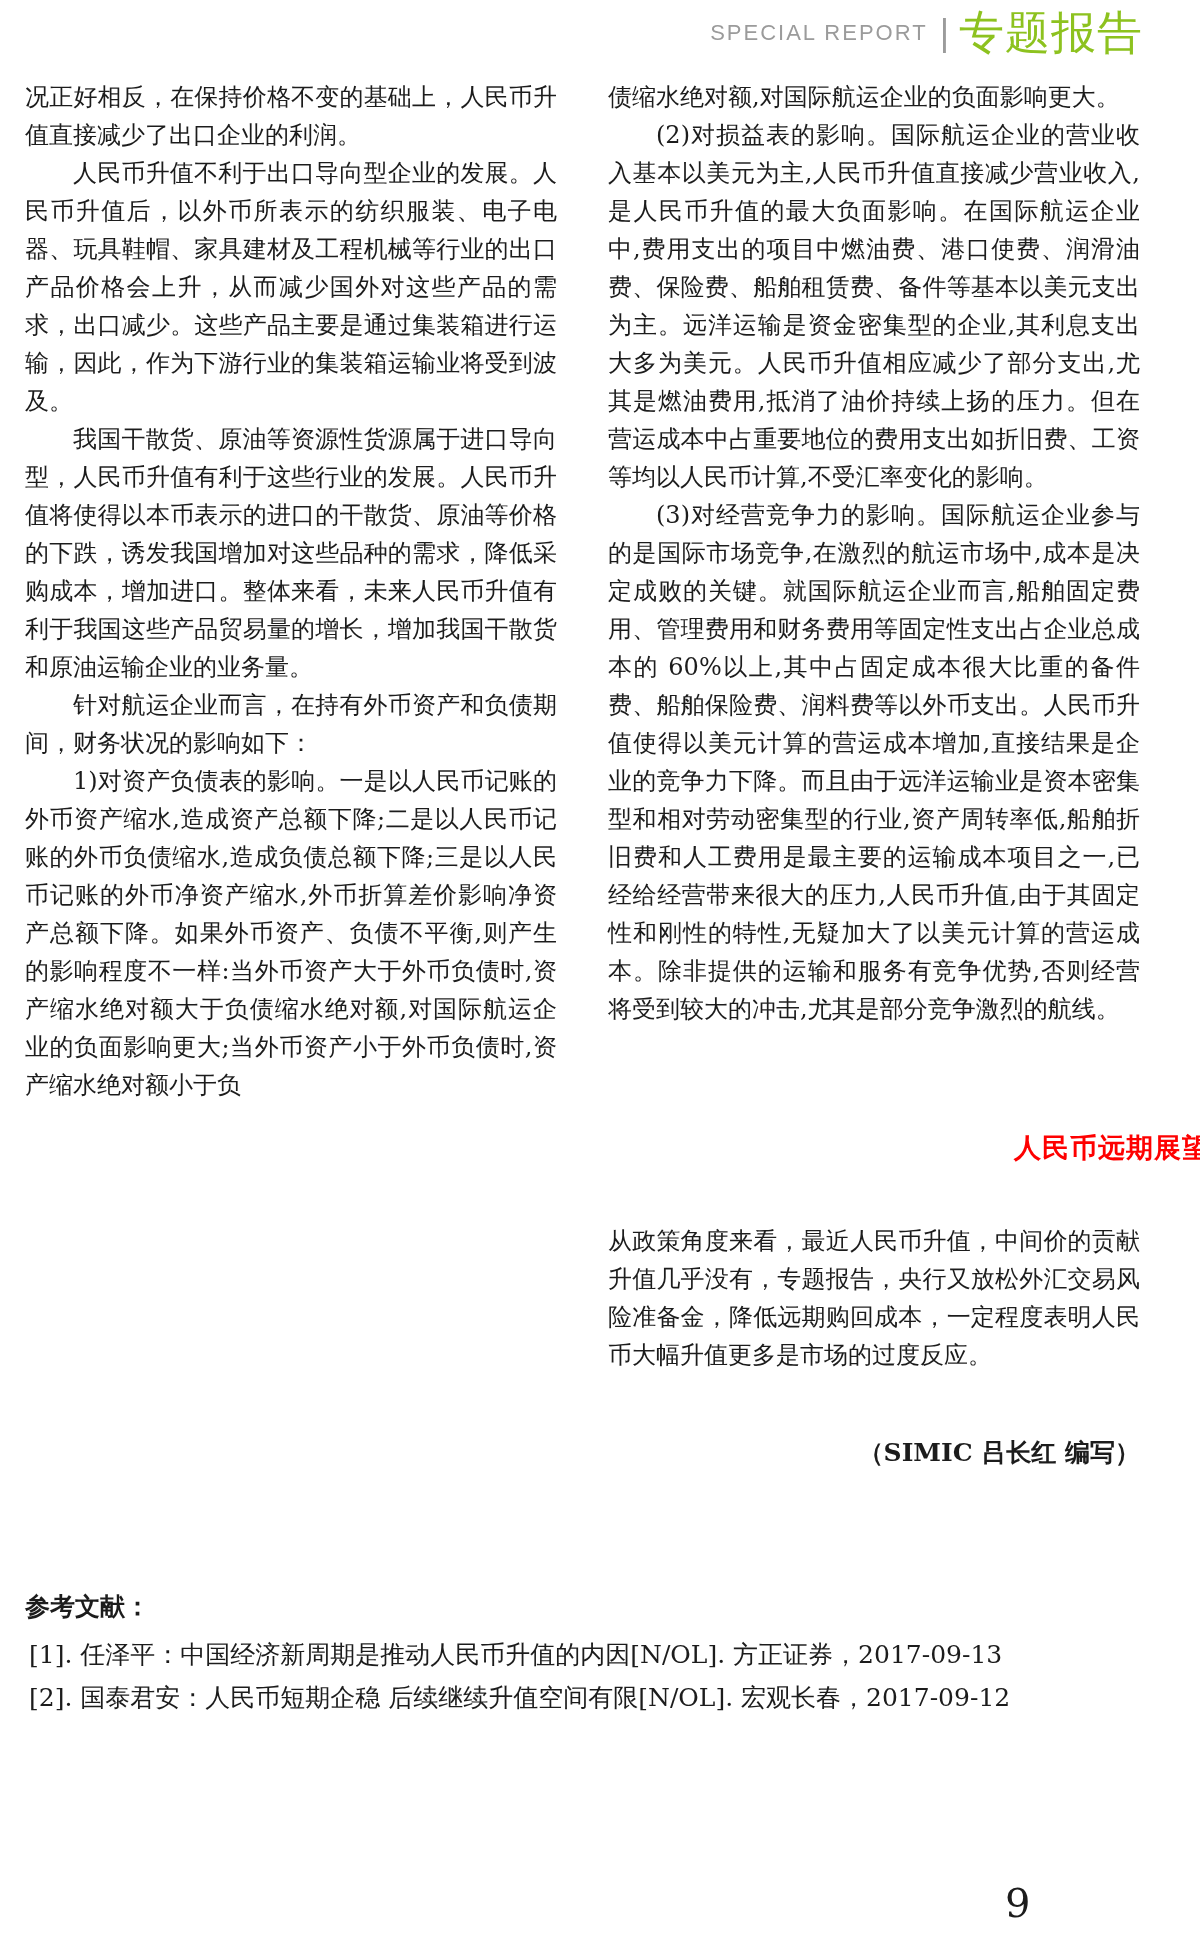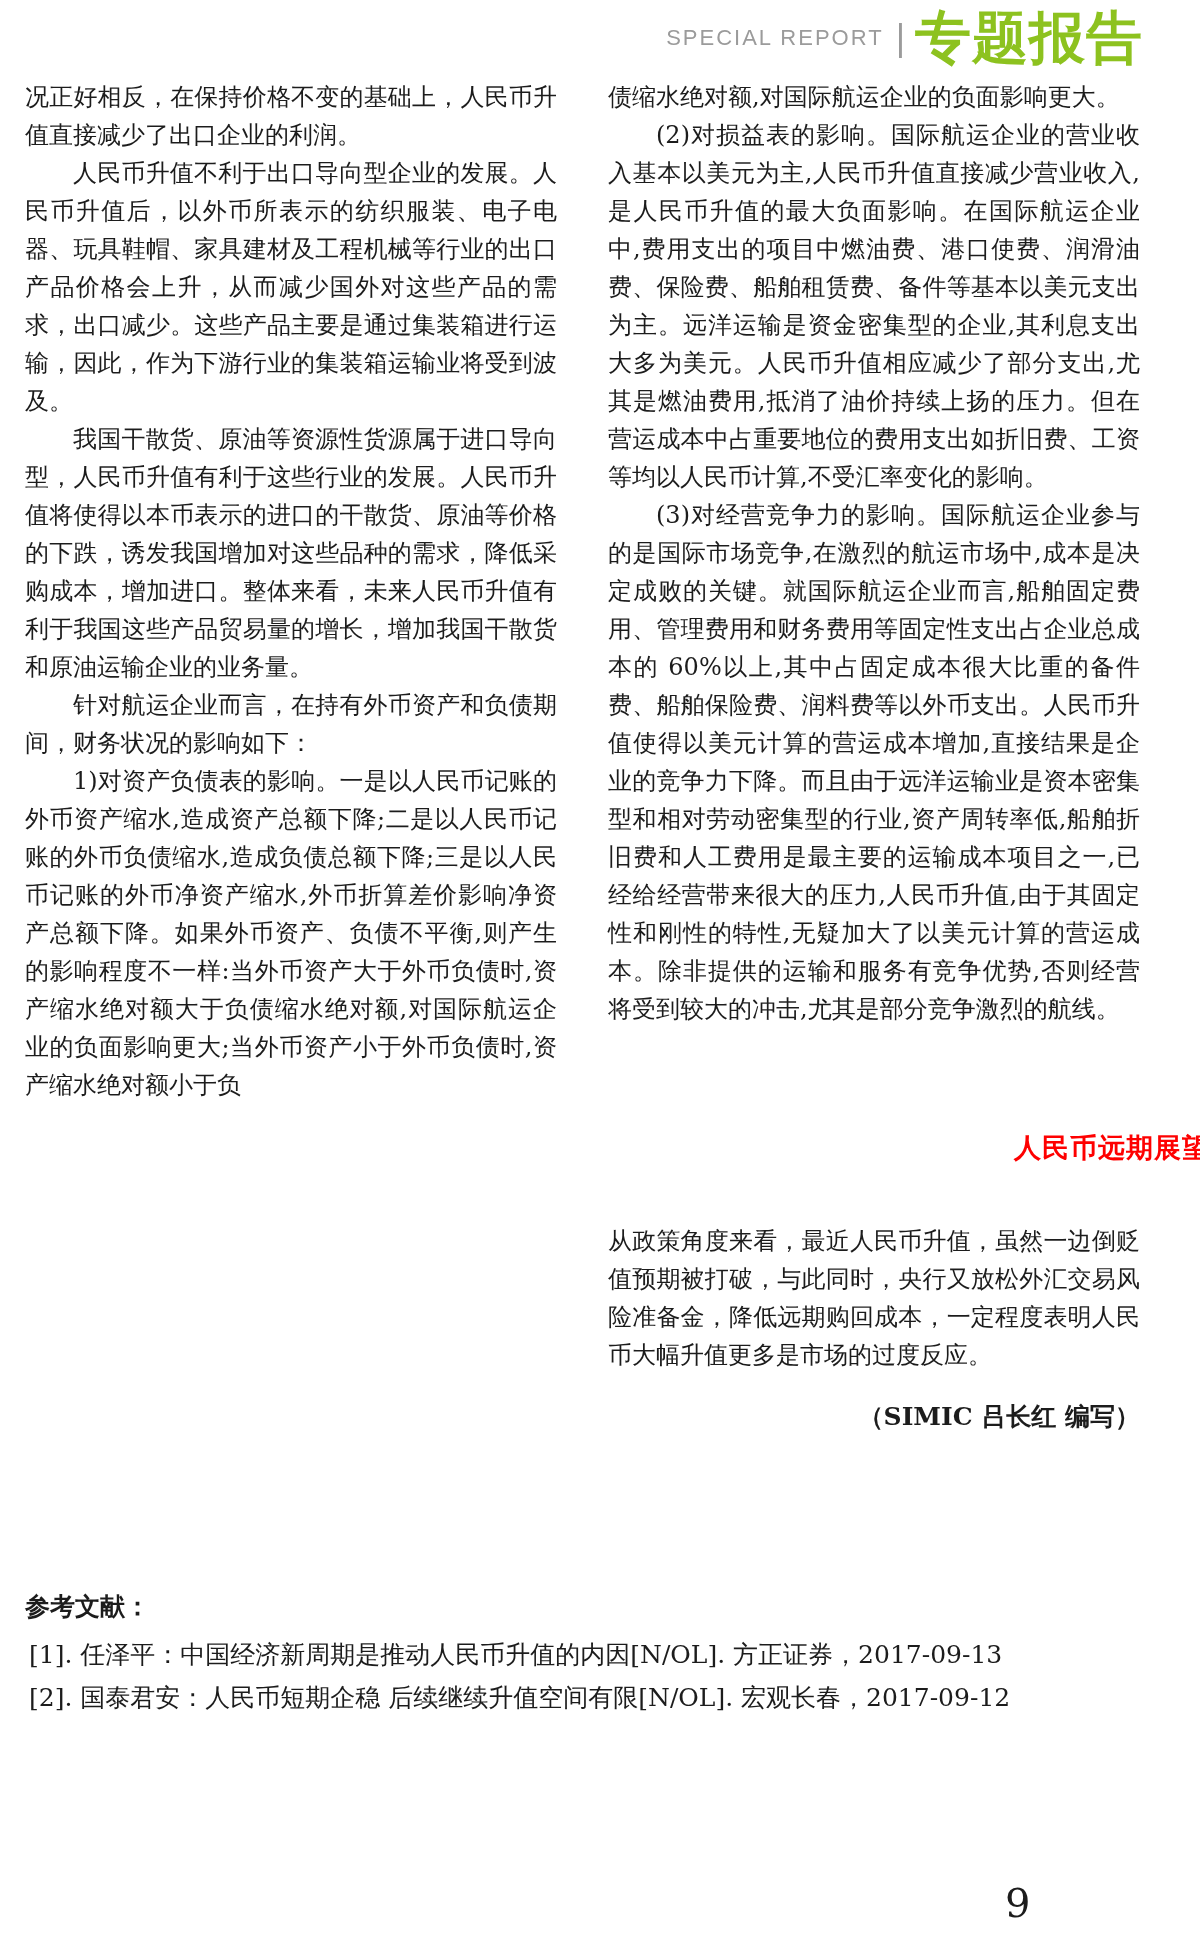--- a/index.html
+++ b/index.html
@@ -28,22 +28,22 @@
   }
   .header-sep {
     color: #9b9b9b;
     font-size: 36px;
     font-weight: 300;
     margin: 0 10px 0 12px;
     line-height: 1;
   }
   .header-cn {
     color: #8dc21f;
-    font-size: 56px;
-    font-weight: bold;
+    font-size: 45px;
+    font-weight: normal;
     letter-spacing: 1px;
     line-height: 1;
   }
   
   .col {
     position: absolute;
     width: 532px;
     font-size: 24px;
     line-height: 38px;
     text-align: justify;
@@ -62,21 +62,21 @@
     font-size: 27px;
     font-weight: bold;
     letter-spacing: 1px;
   }
   #outlook-left  { left: 25px;  top: 1222px; }
   #outlook-right { left: 608px; top: 1222px; }
   
   .byline {
     position: absolute;
     right: 60px;
-    top: 1400px;
+    top: 1436px;
     font-size: 25px;
     font-weight: bold;
   }
   
   .references {
     position: absolute;
     left: 25px;
     top: 1590px;
     width: 1130px;
     font-size: 25px;
@@ -120,21 +120,21 @@
   <div class="col" id="main-right">
     <p>债缩水绝对额,对国际航运企业的负面影响更大。</p>
     <p class="indent">(2)对损益表的影响。国际航运企业的营业收入基本以美元为主,人民币升值直接减少营业收入,是人民币升值的最大负面影响。在国际航运企业中,费用支出的项目中燃油费、港口使费、润滑油费、保险费、船舶租赁费、备件等基本以美元支出为主。远洋运输是资金密集型的企业,其利息支出大多为美元。人民币升值相应减少了部分支出,尤其是燃油费用,抵消了油价持续上扬的压力。但在营运成本中占重要地位的费用支出如折旧费、工资等均以人民币计算,不受汇率变化的影响。</p>
     <p class="indent">(3)对经营竞争力的影响。国际航运企业参与的是国际市场竞争,在激烈的航运市场中,成本是决定成败的关键。就国际航运企业而言,船舶固定费用、管理费用和财务费用等固定性支出占企业总成本的 60%以上,其中占固定成本很大比重的备件费、船舶保险费、润料费等以外币支出。人民币升值使得以美元计算的营运成本增加,直接结果是企业的竞争力下降。而且由于远洋运输业是资本密集型和相对劳动密集型的行业,资产周转率低,船舶折旧费和人工费用是最主要的运输成本项目之一,已经给经营带来很大的压力,人民币升值,由于其固定性和刚性的特性,无疑加大了以美元计算的营运成本。除非提供的运输和服务有竞争优势,否则经营将受到较大的冲击,尤其是部分竞争激烈的航线。</p>
   </div>
 
   <div class="outlook-heading" id="outlook-heading" style="color: rgb(254, 0, 0);">人民币远期展望</div>
 
 
   <div class="col" id="outlook-right">
-    <p>从政策角度来看，最近人民币升值，虽然一边倒贬值预期被打破，与此同时，央行又放松外汇交易风险准备金，降低远期购回成本，一定程度表明人民币大幅升值更多是市场的过度反应。</p>
+    <p>从政策角度来看，最近人民币升值，中间价的贡献升值几乎没有，专题报告，央行又放松外汇交易风险准备金，降低远期购回成本，一定程度表明人民币大幅升值更多是市场的过度反应。</p>
   </div>
 
   <div class="byline">（SIMIC  吕长红  编写）</div>
 
   <div class="references">
     <p class="ref-heading">参考文献：</p>
     <p class="ref-item">[1].  任泽平：中国经济新周期是推动人民币升值的内因[N/OL].  方正证券，2017-09-13</p>
     <p class="ref-item">[2].  国泰君安：人民币短期企稳  后续继续升值空间有限[N/OL].  宏观长春，2017-09-12</p>
   </div>
 

